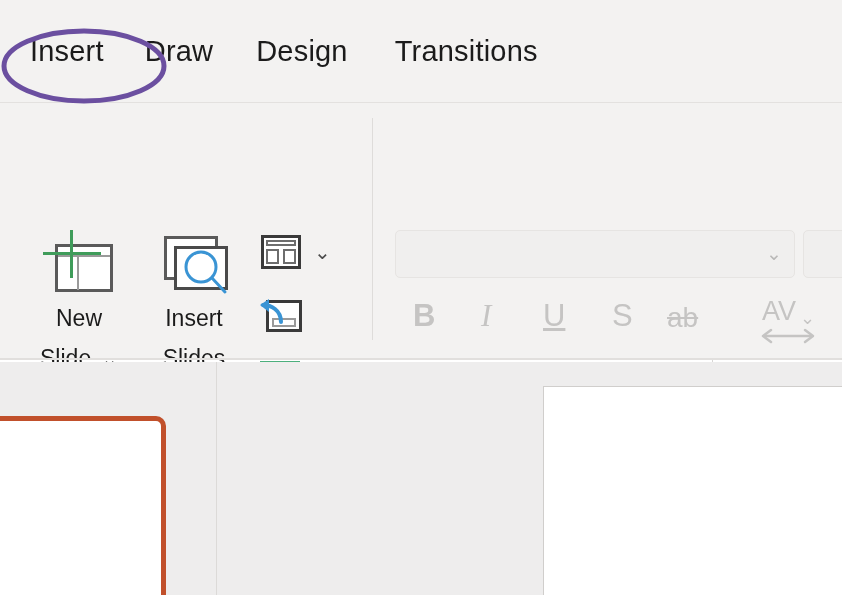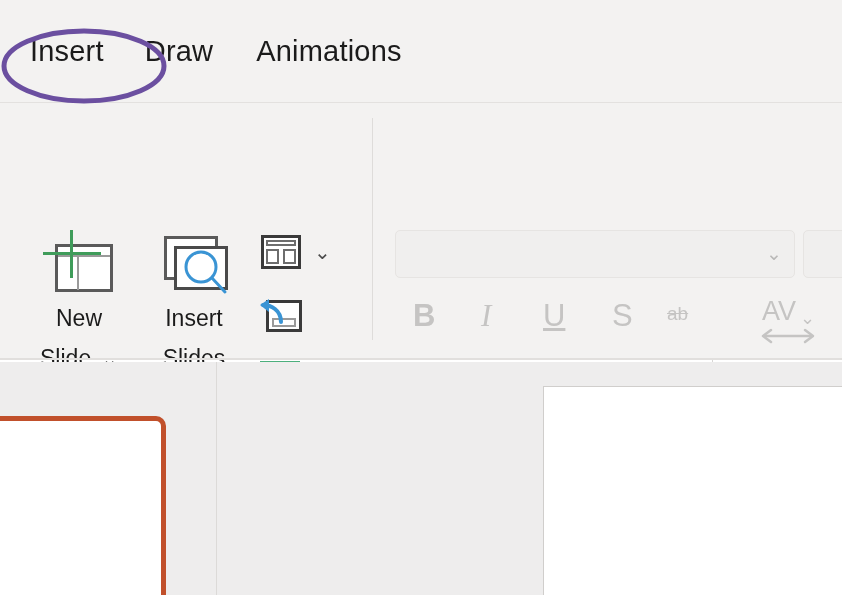--- a/index.html
+++ b/index.html
@@ -289,21 +289,21 @@
     position: absolute;
     color: #c5c4c3;
     white-space: nowrap;
     cursor: default;
     line-height: 1;
   }
   .fmt-bold   { left: 413px; top: 196px; font-size: 31px; font-weight: bold; }
   .fmt-ital   { left: 481px; top: 196px; font-size: 31px; font-style: italic; font-family: "Liberation Serif", serif; }
   .fmt-under  { left: 543px; top: 196px; font-size: 31px; text-decoration: underline; }
   .fmt-shadow { left: 612px; top: 196px; font-size: 31px; }
-  .fmt-strike { left: 667px; top: 200px; font-size: 19px; text-decoration: line-through; }
+  .fmt-strike { left: 667px; top: 200px; font-size: 28px; text-decoration: line-through; }
 
   .fmt-spacing {
     position: absolute;
     left: 760px; top: 190px;
     cursor: default;
   }
   .fmt-chev-sp {
     position: absolute;
     left: 800px; top: 205px;
     font-size: 18px;
@@ -429,21 +429,22 @@
 </head>
 <body>
 
 <div id="app">
 
   <div class="ribbon">
 
     <div class="tabstrip">
       <div class="tab tab-insert">Insert</div>
       <div class="tab tab-draw">Draw</div>
-      <div class="tab tab-animations">Animations</div>
+      <div class="tab tab-design">Design</div>
+      <div class="tab tab-transitions">Transitions</div>
     </div>
 
     <div class="ribbon-body">
 
       <div class="group-sep sep-slides"></div>
 
       <div class="big-btn btn-newslide">
         <div class="icon-box ico-newslide">
           <div class="ns-frame"></div>
           <div class="ns-vline"></div>

